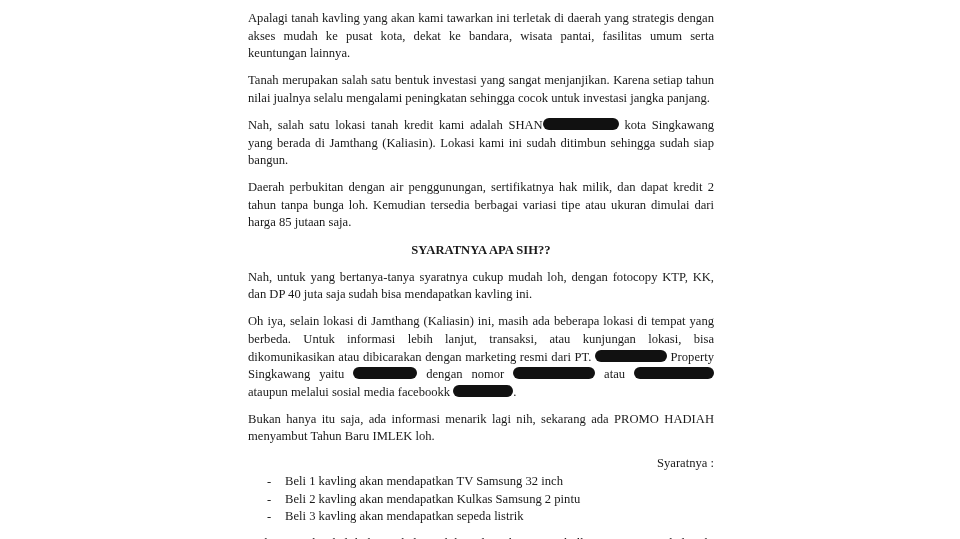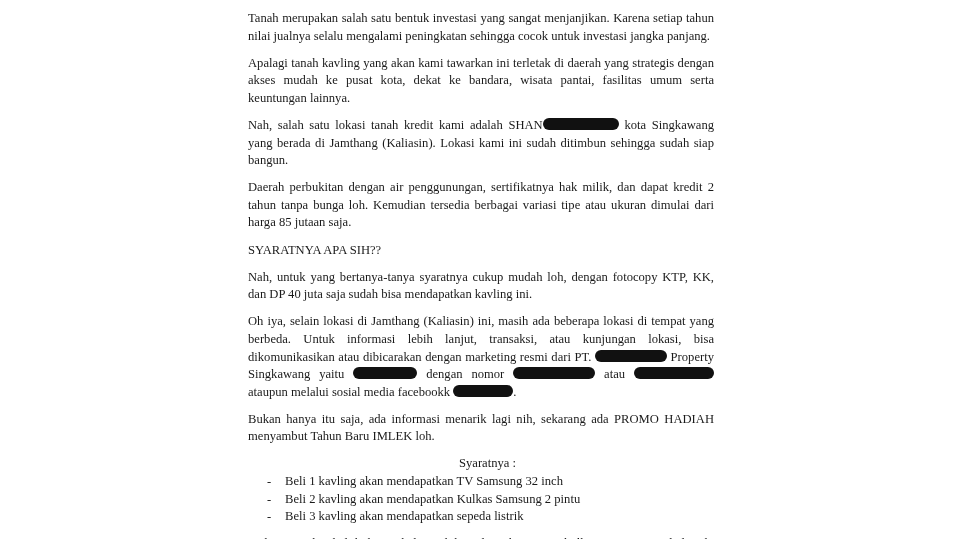--- a/index.html
+++ b/index.html
@@ -8,39 +8,39 @@
       position: absolute;
       left: 248px;
       top: 10px;
       width: 466px;
       font-family: "Liberation Serif", "DejaVu Serif", serif;
       font-size: 12.6px;
       line-height: 17.6px;
       color: #1a1a1a;
     }
     .para { margin: 0 0 9.5px 0; text-align: justify; }
-    .para.tight { text-align: center; margin-left: 13px; }
-    .heading { font-weight: normal; margin: 0 0 9.5px 0; }
+    .para.tight { text-align: right; margin-left: 13px; }
+    .heading { font-weight: bold; margin: 0 0 9.5px 0; text-align: center; }
     .redact {
       display: inline-block;
       background: #111;
       height: 12px;
       border-radius: 6px;
       vertical-align: -1px;
     }
     ul.bullets { list-style: none; margin: 0 0 9.5px 0; padding: 0; }
     ul.bullets li { position: relative; padding-left: 37px; }
     ul.bullets li .dash { position: absolute; left: 19px; }
   </style>
 </head>
 <body>
 
 <div class="page">
+  <p class="para">Apalagi tanah kavling yang akan kami tawarkan ini terletak di daerah yang strategis dengan akses mudah ke pusat kota, dekat ke bandara, wisata pantai, fasilitas umum serta keuntungan lainnya.</p>
   <p class="para">Tanah merupakan salah satu bentuk investasi yang sangat menjanjikan. Karena setiap tahun nilai jualnya selalu mengalami peningkatan sehingga cocok untuk investasi jangka panjang.</p>
-  <p class="para">Apalagi tanah kavling yang akan kami tawarkan ini terletak di daerah yang strategis dengan akses mudah ke pusat kota, dekat ke bandara, wisata pantai, fasilitas umum serta keuntungan lainnya.</p>
   <p class="para"><span>Nah, salah satu lokasi tanah kredit kami adalah SHAN</span><span class="redact" style="width:76px"></span><span> kota Singkawang yang berada di Jamthang (Kaliasin). Lokasi kami ini sudah ditimbun sehingga sudah siap bangun.</span></p>
   <p class="para">Daerah perbukitan dengan air penggunungan, sertifikatnya hak milik, dan dapat kredit 2 tahun tanpa bunga loh. Kemudian tersedia berbagai variasi tipe atau ukuran dimulai dari harga 85 jutaan saja.</p>
   <p class="heading">SYARATNYA APA SIH??</p>
   <p class="para">Nah, untuk yang bertanya-tanya syaratnya cukup mudah loh, dengan fotocopy KTP, KK, dan DP 40 juta saja sudah bisa mendapatkan kavling ini.</p>
   <p class="para"><span>Oh iya, selain lokasi di Jamthang (Kaliasin) ini, masih ada beberapa lokasi di tempat yang berbeda. Untuk informasi lebih lanjut, transaksi, atau kunjungan lokasi, bisa dikomunikasikan atau dibicarakan dengan marketing resmi dari PT. </span><span class="redact" style="width:72px"></span><span> Property Singkawang yaitu </span><span class="redact" style="width:64px"></span><span> dengan nomor </span><span class="redact" style="width:82px"></span><span> atau </span><span class="redact" style="width:80px"></span><span> ataupun melalui sosial media facebookk </span><span class="redact" style="width:60px"></span><span>.</span></p>
   <p class="para">Bukan hanya itu saja, ada informasi menarik lagi nih, sekarang ada PROMO HADIAH menyambut Tahun Baru IMLEK loh.</p>
   <p class="para tight" style="margin-bottom:0">Syaratnya :</p>
   <ul class="bullets">
     <li><span class="dash">-</span><span>Beli 1 kavling akan mendapatkan TV Samsung 32 inch</span></li>
     <li><span class="dash">-</span><span>Beli 2 kavling akan mendapatkan Kulkas Samsung 2 pintu</span></li>

